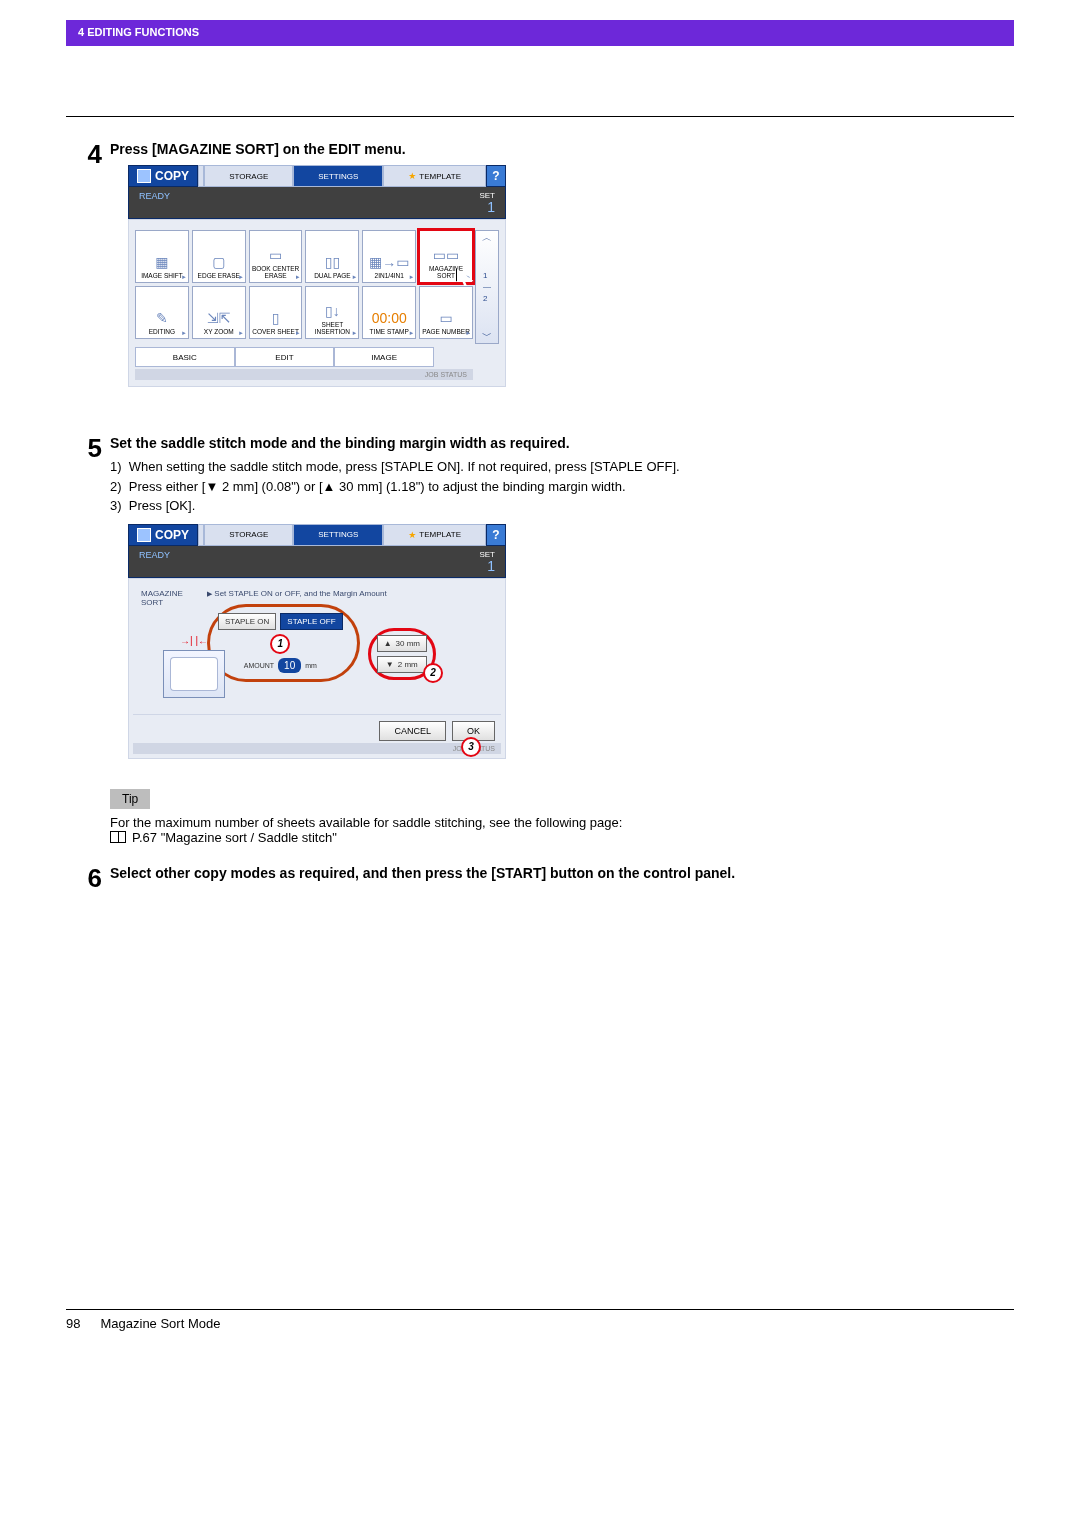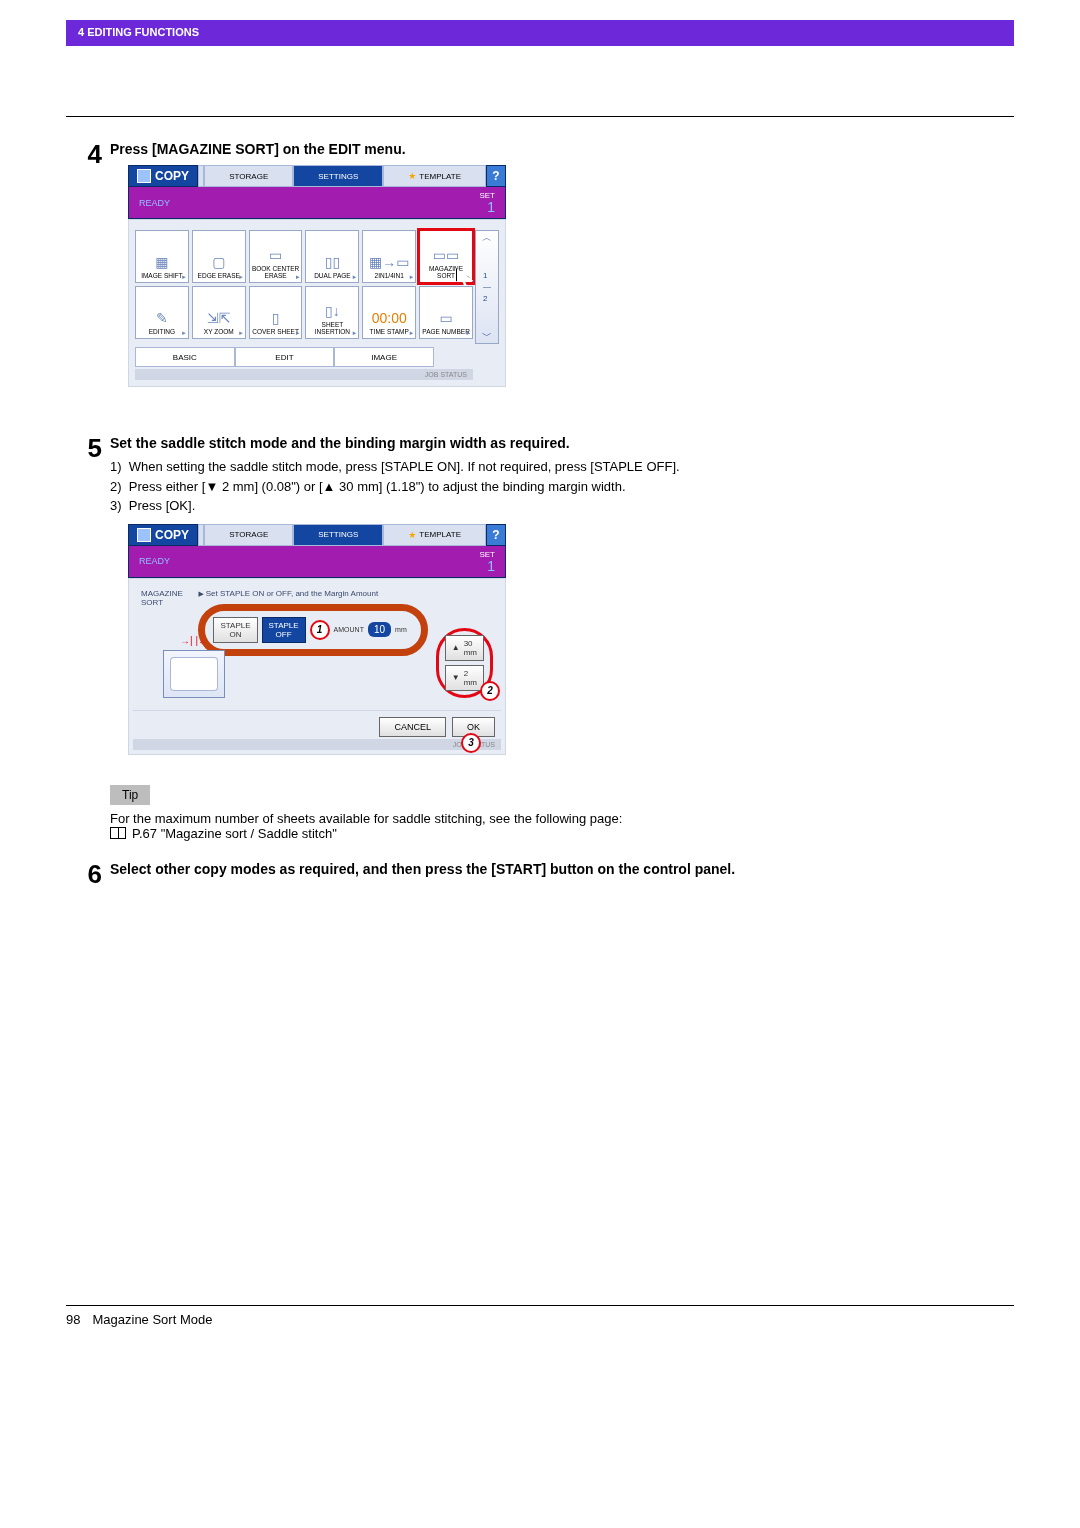--- a/index.html
+++ b/index.html
@@ -96,21 +96,21 @@
     font-size: 8px;
     display:flex; align-items:center; justify-content:center;
     padding: 0 24px;
     background:#d9e0ef; border:1px solid #a8b8d8;
     gap:3px;
   }
   .ph-tab-sel { background:#1246a0; color:#fff;}
   .ph-star { color:#f7a600; font-size:9px;}
   .ph-q { background:#3a7bd5; color:#fff; width:18px; font-weight:bold; font-size:12px; display:flex;align-items:center;justify-content:center; border:1px solid #0a2a66;}
   .panel-ready {
-    background:#a21caf; color:#8fc1ff; font-size:9px; padding:4px 10px; border:1px solid #0a2a66; border-top:none; display:flex; justify-content:space-between; align-items:center;
+    background:#404040; color:#8fc1ff; font-size:9px; padding:4px 10px; border:1px solid #0a2a66; border-top:none; display:flex; justify-content:space-between; 
   }
   .panel-ready .setnum {
     text-align:right; color:#fff; font-size:8px;
   }
   .panel-ready .setnum .n { font-size:14px; color:#8fc1ff; line-height:1;}
   .panel-body {
     background:#e8ecf4; border:1px solid #cfd6e6; padding:10px 6px 6px 6px;
     position:relative;
   }
   .tile-grid {
@@ -143,21 +143,21 @@
   }
 
   
   .panel2 .panel-body { padding:6px 4px 4px 4px;}
   .ms-row { display:flex; gap:6px; font-size:8px; color:#333; padding:4px 8px;}
   .ms-left { width:60px; color:#3a4a6e; font-size:8px; line-height:1.2;}
   .ms-right { flex:1;}
   .ms-instr { font-size:8px; color:#3a4a6e; margin-bottom:6px;}
   .ms-instr::before { content:"▶ "; font-size:7px;}
   .staple-circle {
-    border:7px solid #c2410c; border-radius:40px; padding:6px 14px 6px 8px; display:inline-flex; flex-direction:row; gap:4px; align-items:center;
+    border:3px solid #c2410c; border-radius:40px; padding:6px 14px 6px 8px; display:inline-flex; flex-direction:column; gap:4px; align-items:center;
     position:relative;
   }
   .btnrow { display:flex; gap:4px;}
   .sbtn {
     font-size:8px; border:1px solid #666; background:linear-gradient(#fff,#e0e0e0); padding:3px 6px;
   }
   .sbtn.sel { background:#1246a0; color:#fff; border-color:#0a2a66;}
   .amount-row { display:flex; align-items:center; gap:4px;}
   .amount-row .albl { font-size:7px;}
   .amount-row .anum { background:#1246a0; color:#fff; font-size:10px; padding:2px 6px;border-radius:6px;}
@@ -174,21 +174,21 @@
   .book-illust::before { left:6px; border-right:none; border-top-left-radius:4px; border-bottom-left-radius:4px;}
   .book-illust::after { right:6px; border-left:none; border-top-right-radius:4px; border-bottom-right-radius:4px;}
   .rl-arrows { text-align:center; font-size:10px; color:#e30613; margin-top:2px;}
   .right-col {
     border:3px solid #e30613; border-radius:30px; padding:4px 6px; display:inline-flex; flex-direction:column; gap:4px; align-items:stretch; position:relative;
   }
   .mmbtn { display:flex; align-items:center; gap:4px; background:linear-gradient(#fff,#e0e0e0); border:1px solid #666; padding:3px 6px; font-size:8px; justify-content:center;}
   .mmbtn .tri { font-size:8px;}
   .ms-cntrls { display:flex; align-items:flex-start; gap:8px; margin-top:2px;}
   .footerbtns {
-    display:flex; gap:6px; justify-content:flex-end; padding:6px 6px 0 6px; border-top:1px solid #cfd6e6; margin-top:8px;
+    display:flex; gap:6px; justify-content:flex-end; padding:6px 6px 0 6px; border-top:1px solid #cfd6e6; margin-top:28px;
     position:relative;
   }
   .fbtn { background:linear-gradient(#fff,#e0e0e0); border:1px solid #666; padding:4px 14px; font-size:9px;}
 
   .footer {
     padding: 0 66px 30px 66px;
     display:flex; align-items:center; gap:12px;
     font-size:13px;
   }
   .footer hr { flex:1; border:none; border-top:1px solid #000;}
@@ -432,17 +432,17 @@
       <div class="step-title">Select other copy modes as required, and then press the [START] button on the control panel.</div>
     </div>
   </div>
 
 </div>
 
 <div style="height:400px;"></div>
 
 <div class="footer" style="flex-direction:column;align-items:stretch;gap:6px;">
   <hr style="border:none;border-top:1px solid #000;margin:0;">
-  <div style="display:flex;gap:12px;align-items:center;">
+  <div style="display:flex;gap:20px;align-items:center;">
     <span class="pn">98</span>
     <span>Magazine Sort Mode</span>
   </div>
 </div>
 
 </body></html>

